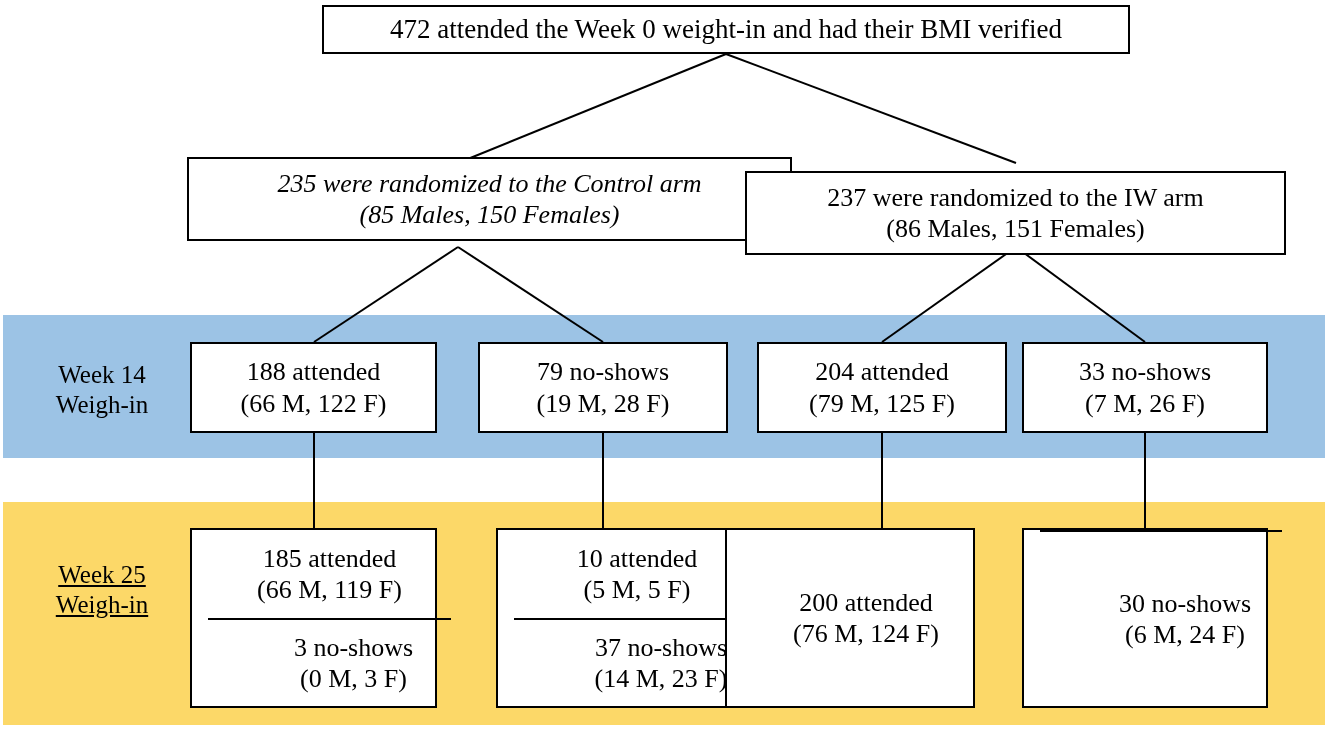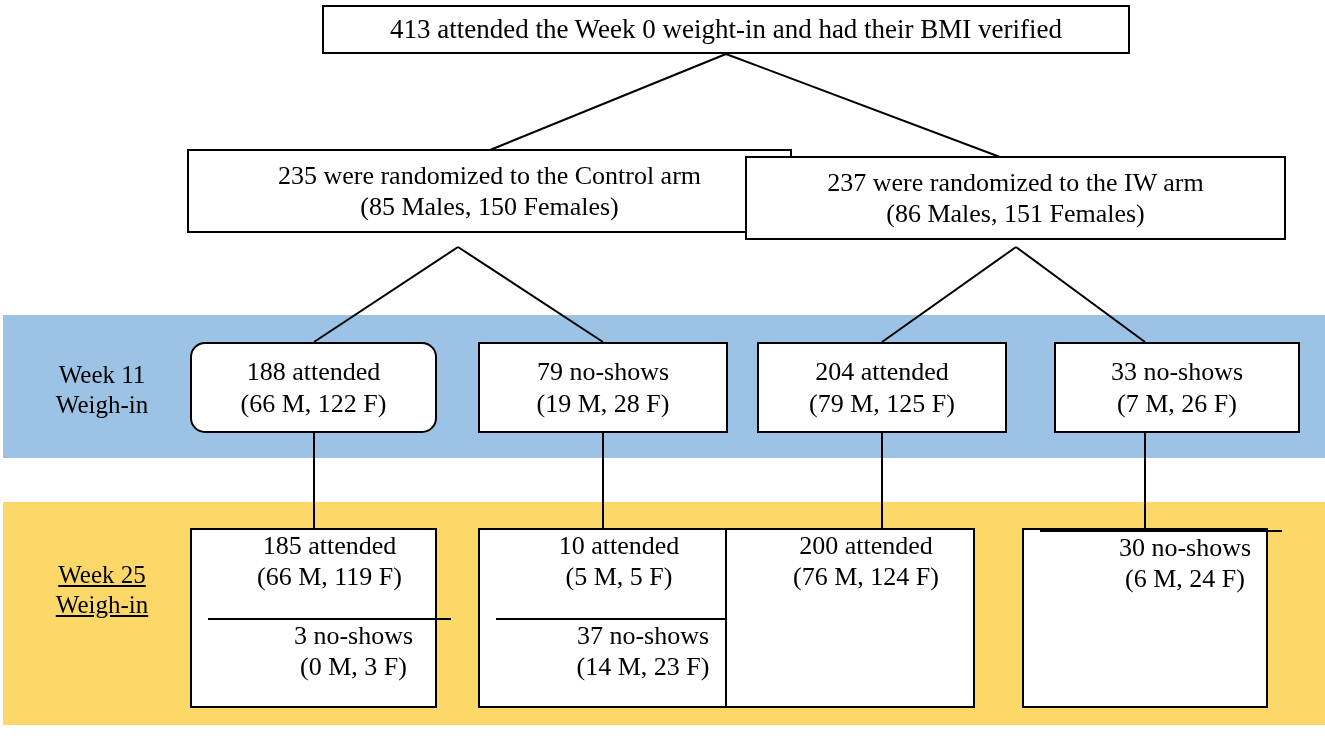--- a/index.html
+++ b/index.html
@@ -58,43 +58,44 @@
     line-height: 1.2;
     font-size: 26px;
     white-space: pre-line;
     padding: 0 6px;
   }
   #node-root {
     left: 322px; top: 5px; width: 808px; height: 49px;
   }
   #node-root .node-text { font-size: 27px; }
 
-  #node-control { left: 187px; top: 149px; width: 605px; height: 84px; }
-  #node-iw      { left: 745px; top: 156px; width: 541px; height: 84px; }
+  #node-control { left: 187px; top: 157px; width: 605px; height: 84px; font-style: italic; }
+  #node-iw      { left: 745px; top: 171px; width: 541px; height: 84px; }
 
   .w13-node { top: 342px; height: 91px; }
-  #node-w13-control-attended { left: 190px; width: 247px; border-radius: 15px; }
+  #node-w13-control-attended { left: 190px; width: 247px; }
   #node-w13-control-noshow   { left: 478px; width: 250px; }
   #node-w13-iw-attended      { left: 757px; width: 250px; }
-  #node-w13-iw-noshow        { left: 1054px; width: 246px; }
+  #node-w13-iw-noshow        { left: 1022px; width: 246px; }
 
   .w25-node {
     top: 528px; height: 180px;
     flex-direction: column;
     justify-content: flex-start;
     padding: 0;
   }
   #node-w25-control-attended { left: 190px; width: 247px; }
-  #node-w25-control-noshow   { left: 478px; width: 250px; }
+  #node-w25-control-noshow   { left: 496px; width: 250px; }
   #node-w25-iw-attended      { left: 725px; width: 250px; }
   #node-w25-iw-noshow        { left: 1022px; width: 246px; }
 
   .cell {
     flex: 1 1 50%;
     display: flex;
+    align-items: center;
     justify-content: center;
     width: 100%;
     box-sizing: border-box;
     margin-left: 32px;
   }
   .cell.bottom { border-top: 2px solid #000000; padding-left: 48px; }
 
   svg#connectors {
     position: absolute;
     left: 0; top: 0;
@@ -121,27 +122,27 @@
 
     <line x1="1016" y1="247" x2="882" y2="342"></line>
     <line x1="1016" y1="247" x2="1145" y2="342"></line>
 
     <line x1="314" y1="433" x2="314" y2="528"></line>
     <line x1="603" y1="433" x2="603" y2="528"></line>
     <line x1="882" y1="433" x2="882" y2="528"></line>
     <line x1="1145" y1="433" x2="1145" y2="528"></line>
   </svg>
 
-  <div class="row-label" id="label-week13">Week 11
+  <div class="row-label" id="label-week13">Week 14
 Weigh-in</div>
   <div class="row-label" id="label-week25">Week 25
 Weigh-in</div>
 
   <div class="node" id="node-root">
-    <div class="node-text">413 attended the Week 0 weight-in and had their BMI verified</div>
+    <div class="node-text">472 attended the Week 0 weight-in and had their BMI verified</div>
   </div>
 
   <div class="node" id="node-control">
     <div class="node-text">235 were randomized to the Control arm
 (85 Males, 150 Females)</div>
   </div>
 
   <div class="node" id="node-iw">
     <div class="node-text">237 were randomized to the IW arm
 (86 Males, 151 Females)</div>

